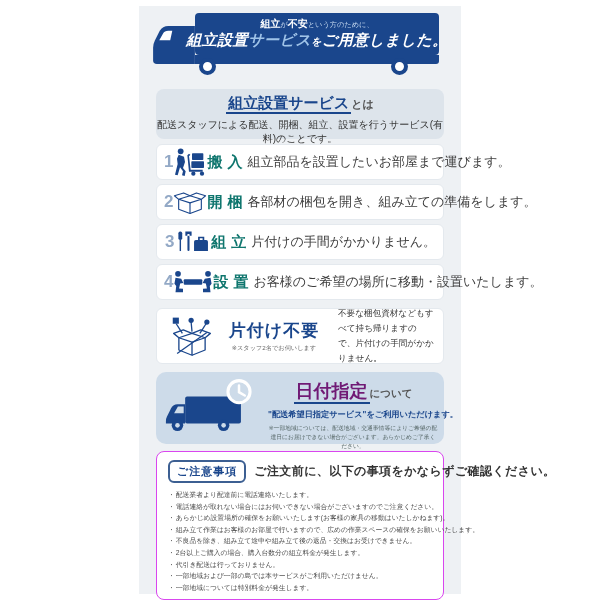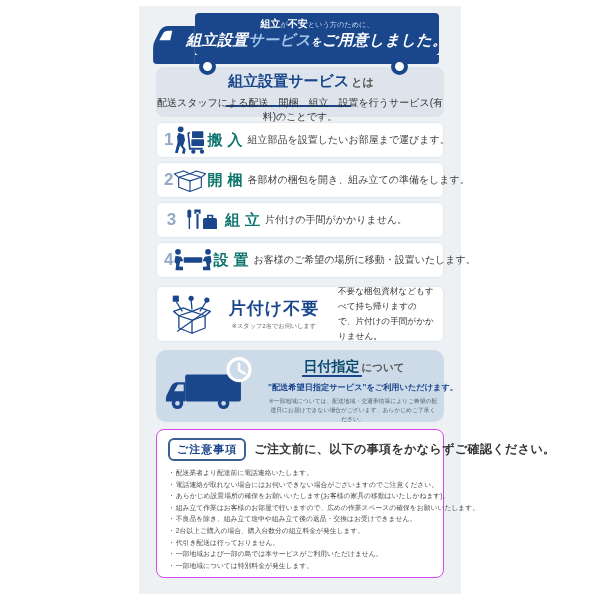--- a/index.html
+++ b/index.html
@@ -1,65 +1,65 @@
 <!DOCTYPE html>
 <html><head>
 <meta charset="utf-8">
 <style>
   html,body{margin:0;padding:0;}
   .page{position:relative;width:600px;height:600px;background:#ffffff;overflow:hidden;
         font-family:"Liberation Sans","DejaVu Sans",sans-serif;}
   .col{position:absolute;left:139px;top:6px;width:322px;height:588px;background:#eef1f4;}
 
   
-  .banner{position:relative;height:60px;}
+  .banner{position:relative;height:82px;}
   .banner-box{position:absolute;left:56px;top:7px;width:244px;height:42px;background:#1a468c;
               border-radius:4px;display:flex;flex-direction:column;justify-content:center;
               align-items:center;line-height:1.25;}
   .b1{font-size:7.2px;color:#c9dcf2;}
   .b1 b{font-size:10px;color:#ffffff;}
   .b2{font-size:15px;font-weight:bold;color:#ffffff;letter-spacing:.5px;white-space:nowrap;font-style:italic;}
   .b2 .lt{color:#9fc3e8;}
   .b2 .sm{font-size:10px;}
   .banner-bar{position:absolute;left:56px;top:49px;width:244px;height:9px;background:#1a468c;border-radius:0 0 3px 0;}
   .cab{position:absolute;left:14px;top:20px;}
   .wheel{position:absolute;width:9px;height:9px;background:#fff;border:4px solid #1a468c;border-radius:50%;}
   .wheel.wl{left:60px;top:52px;}
   .wheel.wr{left:252px;top:52px;}
 
   
   .intro{margin:1px 17px 0;height:50px;background:#dde4eb;border-radius:8px;text-align:center;padding-top:5px;box-sizing:border-box;}
   .intro-title{display:inline-block;}
-  .intro-main{font-size:15px;font-weight:bold;color:#1a468c;border-bottom:2px solid #1a468c;padding:0 2px 16px;}
+  .intro-main{font-size:15px;font-weight:bold;color:#1a468c;border-bottom:2px solid #1a468c;padding:0 2px 1px;}
   .intro-suffix{font-size:11px;font-weight:bold;color:#555;}
   .intro-desc{font-size:10px;color:#333;margin-top:5px;}
 
   
   .steps{margin:5px 17px 0;}
   .step{height:36px;background:#fff;border:1px solid #e4e9ee;border-radius:6px;margin-bottom:4px;
         display:flex;align-items:center;padding:0 7px;box-sizing:border-box;}
   .step-num{width:15px;text-align:center;font-size:17px;font-weight:bold;color:#93a9c6;}
   .step-icon{width:46px;display:flex;justify-content:center;align-items:center;}
   .step-label{font-size:15px;font-weight:bold;color:#0f766e;letter-spacing:5px;white-space:nowrap;}
-  .step-desc{font-size:10px;color:#3c3c3c;white-space:nowrap;}
+  .step-desc{font-size:13px;color:#3c3c3c;white-space:nowrap;}
 
   
   .cleanup{height:56px;margin:8px 17px 0;background:#fff;border:1px solid #e4e9ee;border-radius:6px;
            display:flex;align-items:center;padding:0 9px;box-sizing:border-box;}
   .cl-icon{width:52px;display:flex;justify-content:center;}
   .cl-mid{width:112px;text-align:center;}
   .cl-label{font-size:17px;font-weight:bold;color:#1a468c;letter-spacing:1px;white-space:nowrap;}
   .cl-note{font-size:6.2px;color:#666;margin-top:2px;white-space:nowrap;}
   .cl-desc{flex:1;font-size:8.6px;color:#333;line-height:1.75;margin-left:8px;}
 
   
   .datebox{height:72px;margin:8px 17px 0;background:#cddbe9;border-radius:10px;position:relative;}
   .dt-icon{position:absolute;left:8px;top:7px;}
   .dt-text{position:absolute;left:112px;right:6px;top:7px;text-align:center;}
-  .dt-main{font-size:14px;font-weight:bold;color:#0c4a6e;border-bottom:2px solid #1a468c;padding:0 2px 1px;}
+  .dt-main{font-size:18px;font-weight:bold;color:#701a75;border-bottom:2px solid #1a468c;padding:0 2px 1px;}
   .dt-suffix{font-size:10.5px;font-weight:bold;color:#555;}
   .dt-lead{font-size:8.2px;font-weight:bold;color:#1a468c;margin-top:6px;white-space:nowrap;}
   .dt-note{font-size:5.8px;color:#566;line-height:1.55;margin-top:4px;}
 
   
   .notes{margin:7px 17px 0;background:#fff;border:1px solid #d946ef;border-radius:8px;padding:8px 11px 6px;box-sizing:border-box;}
   .nt-head{display:flex;align-items:center;}
   .nt-pill{border:2px solid #3c5f92;border-radius:6px;color:#1a468c;font-size:11px;font-weight:bold;
            padding:2px 7px;letter-spacing:1px;white-space:nowrap;}
   .nt-lead{font-size:12px;font-weight:600;color:#333;margin-left:8px;letter-spacing:.4px;white-space:nowrap;}

